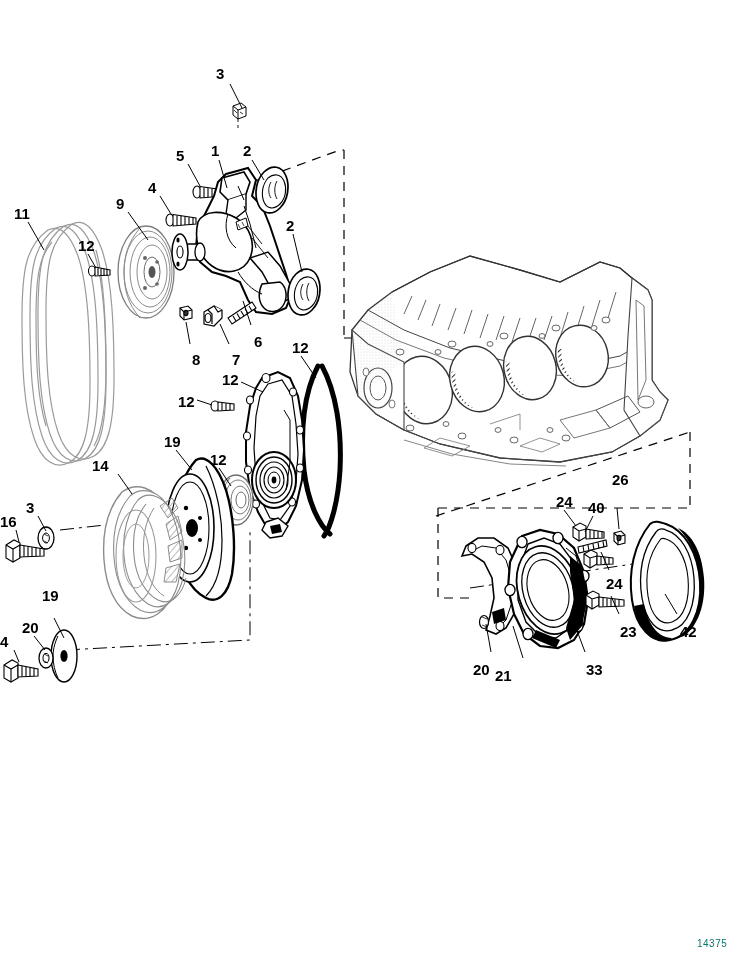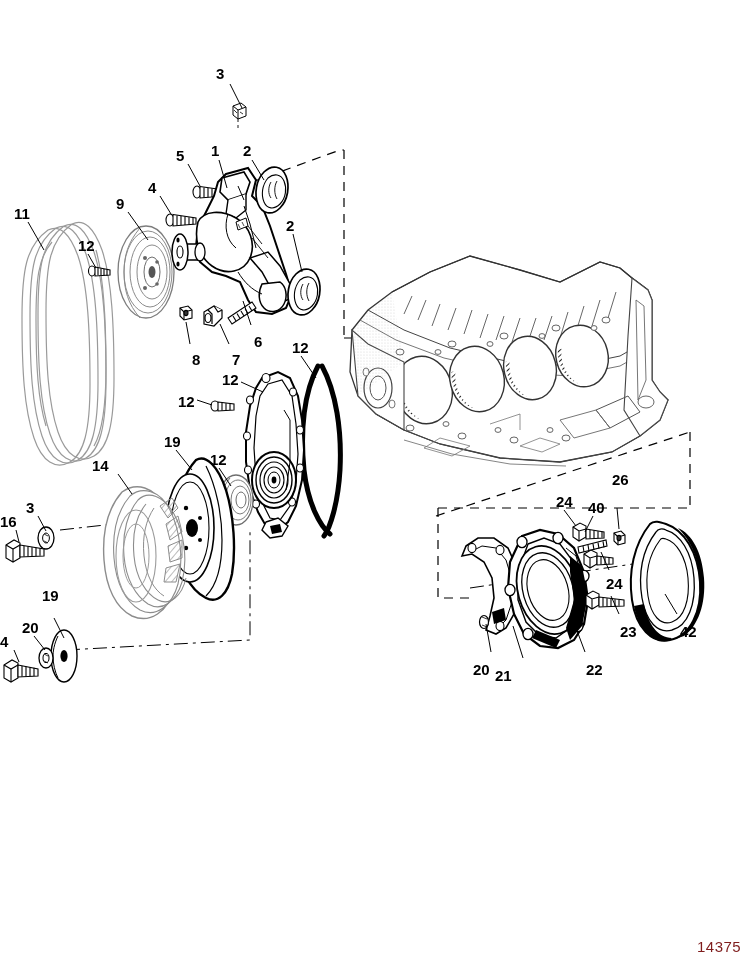--- a/index.html
+++ b/index.html
@@ -1,20 +1,20 @@
 <!DOCTYPE html>
 <html><head>
 <meta charset="utf-8">
 <style>
   html,body{margin:0;padding:0;background:#ffffff;}
   body{width:750px;height:963px;font-family:"Liberation Sans",sans-serif;overflow:hidden;}
   #stage{position:relative;width:750px;height:963px;background:#fff;}
   svg.layer{position:absolute;left:0;top:0;width:750px;height:963px;}
   .callout{position:absolute;font-family:"Liberation Sans",sans-serif;font-weight:bold;font-size:15px;color:#000;line-height:1;white-space:nowrap;}
-  .figid{position:absolute;font-family:"Liberation Sans",sans-serif;font-size:15px;color:#7f1d1d;letter-spacing:.5px;}
+  .figid{position:absolute;font-family:"Liberation Sans",sans-serif;font-size:10px;color:#0f766e;letter-spacing:.5px;}
 </style>
 </head>
 <body>
 
 <div id="stage">
 
   <svg class="layer" viewBox="0 0 750 963">
     <defs>
       <pattern id="hatch" width="4" height="4" patternTransform="rotate(62)" patternUnits="userSpaceOnUse">
         <line x1="0" y1="0" x2="0" y2="4" stroke="#000" stroke-width="2"></line>
@@ -552,17 +552,17 @@
   <div class="callout" style="left:22px;top:620px">20</div>
   <div class="callout" style="left:0px;top:634px">4</div>
   <div class="callout" style="left:556px;top:494px">24</div>
   <div class="callout" style="left:588px;top:500px">40</div>
   <div class="callout" style="left:612px;top:472px">26</div>
   <div class="callout" style="left:606px;top:576px">24</div>
   <div class="callout" style="left:620px;top:624px">23</div>
   <div class="callout" style="left:680px;top:624px">42</div>
   <div class="callout" style="left:473px;top:662px">20</div>
   <div class="callout" style="left:495px;top:668px">21</div>
-  <div class="callout" style="left:586px;top:662px">22</div>
+  <div class="callout" style="left:586px;top:662px">33</div>
 
   <div class="figid" style="left:697px;top:938px">14375</div>
 
 </div>
 
 </body></html>

